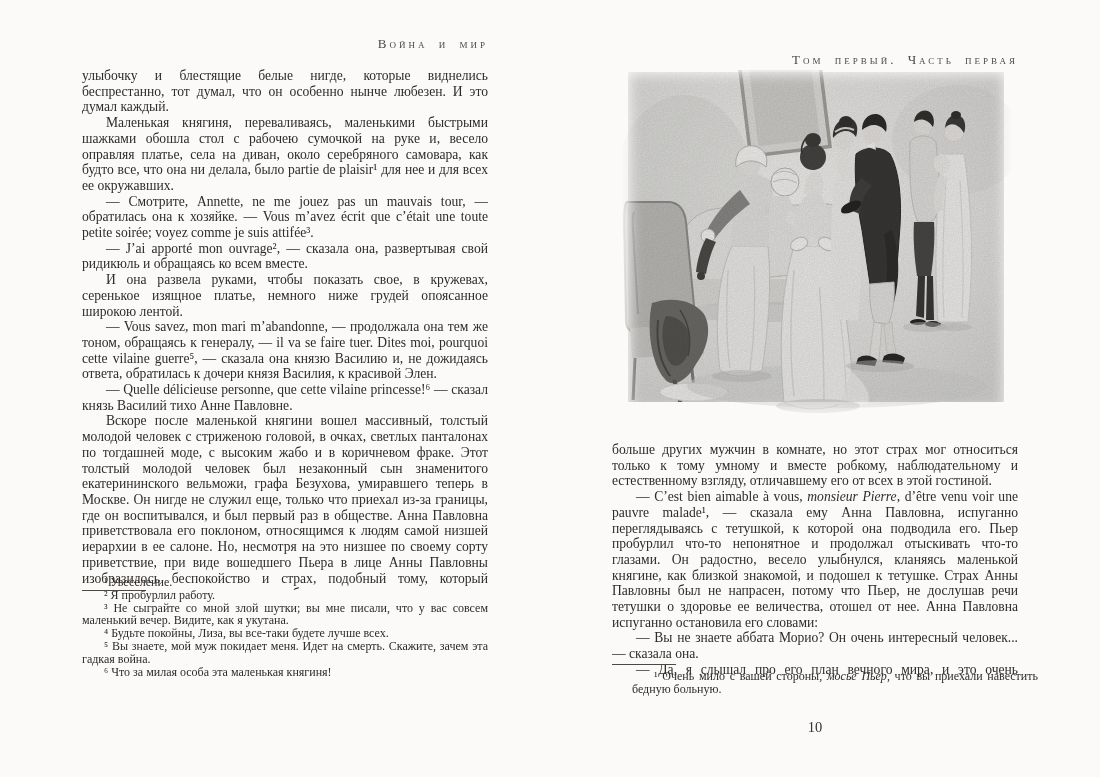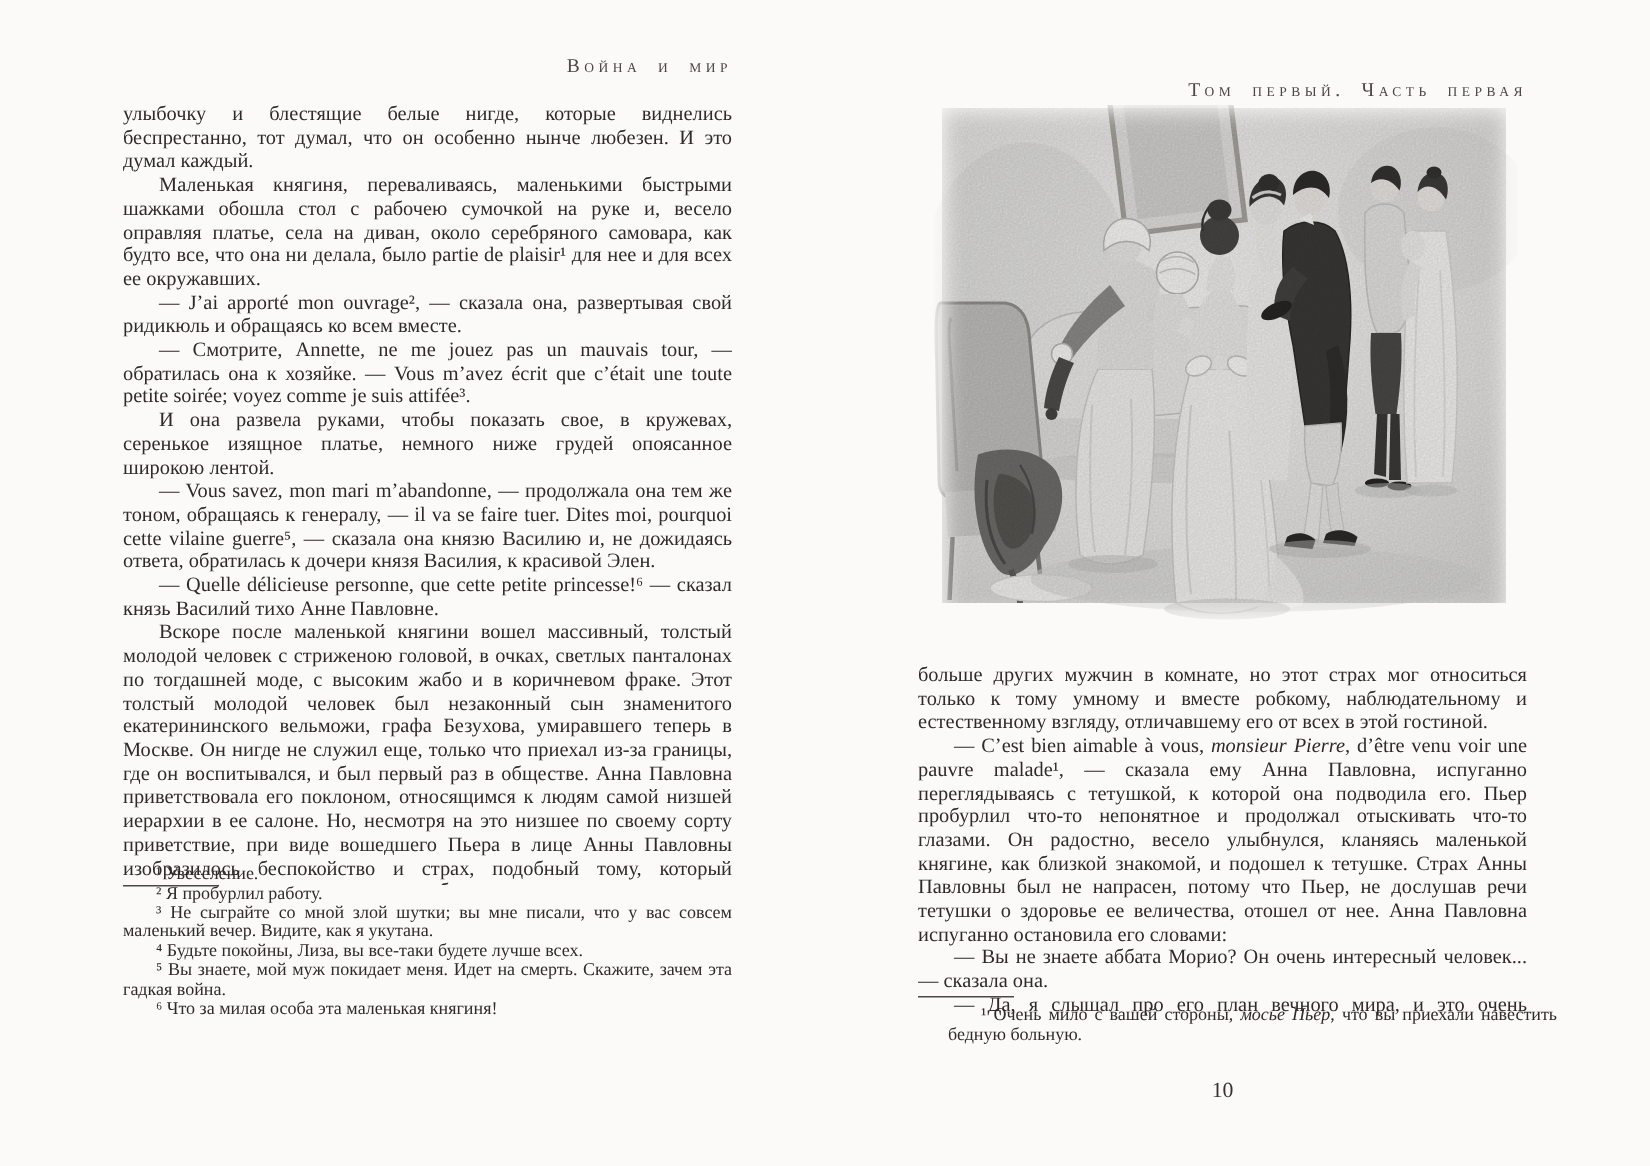--- a/index.html
+++ b/index.html
@@ -65,25 +65,25 @@
 </head>
 <body>
 
 <div class="spread">
 
   <div class="running-head col-left">Война и мир</div>
 
   <div class="body-text body-left col-left">
     <p class="no-indent">улыбочку и блестящие белые нигде, которые виднелись беспрестанно, тот думал, что он особенно нынче любезен. И это думал каждый.</p>
     <p>Маленькая княгиня, переваливаясь, маленькими быстрыми шажками обошла стол с рабочею сумочкой на руке и, весело оправляя платье, села на диван, около серебряного самовара, как будто все, что она ни делала, было partie de plaisir¹ для нее и для всех ее окружавших.</p>
+    <p>— Смотрите, Annette, ne me jouez pas un mauvais tour, — обратилась она к хозяйке. — Vous m’avez écrit que c’était une toute petite soirée; voyez comme je suis attifée³.</p>
     <p>— J’ai apporté mon ouvrage², — сказала она, развертывая свой ридикюль и обращаясь ко всем вместе.</p>
-    <p>— Смотрите, Annette, ne me jouez pas un mauvais tour, — обратилась она к хозяйке. — Vous m’avez écrit que c’était une toute petite soirée; voyez comme je suis attifée³.</p>
     <p>И она развела руками, чтобы показать свое, в кружевах, серенькое изящное платье, немного ниже грудей опоясанное широкою лентой.</p>
     <p>— Vous savez, mon mari m’abandonne, — продолжала она тем же тоном, обращаясь к генералу, — il va se faire tuer. Dites moi, pourquoi cette vilaine guerre⁵, — сказала она князю Василию и, не дожидаясь ответа, обратилась к дочери князя Василия, к красивой Элен.</p>
-    <p>— Quelle délicieuse personne, que cette petite princesse!⁶ — сказал князь Василий тихо Анне Павловне.</p>
+    <p>— Quelle délicieuse personne, que cette vilaine princesse!⁶ — сказал князь Василий тихо Анне Павловне.</p>
     <p>Вскоре после маленькой княгини вошел массивный, толстый молодой человек с стриженою головой, в очках, светлых панталонах по тогдашней моде, с высоким жабо и в коричневом фраке. Этот толстый молодой человек был незаконный сын знаменитого екатерининского вельможи, графа Безухова, умиравшего теперь в Москве. Он нигде не служил еще, только что приехал из-за границы, где он воспитывался, и был первый раз в обществе. Анна Павловна приветствовала его поклоном, относящимся к людям самой низшей иерархии в ее салоне. Но, несмотря на это низшее по своему сорту приветствие, при виде вошедшего Пьера в лице Анны Павловны изобразилось беспокойство и страх, подобный тому, который выражается при виде чего-нибудь слишком огромного и несвойственного месту. Хотя действительно Пьер был несколько</p>
   </div>
 
   <div class="fn-rule rule-left"></div>
 
   <div class="footnotes fn-left">
     <p>¹ Увеселение.</p>
     <p>² Я пробурлил работу.</p>
     <p>³ Не сыграйте со мной злой шутки; вы мне писали, что у вас совсем маленький вечер. Видите, как я укутана.</p>
     <p>⁴ Будьте покойны, Лиза, вы все-таки будете лучше всех.</p>

